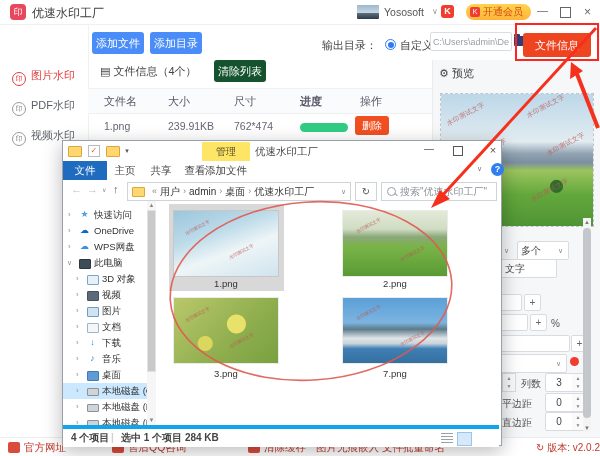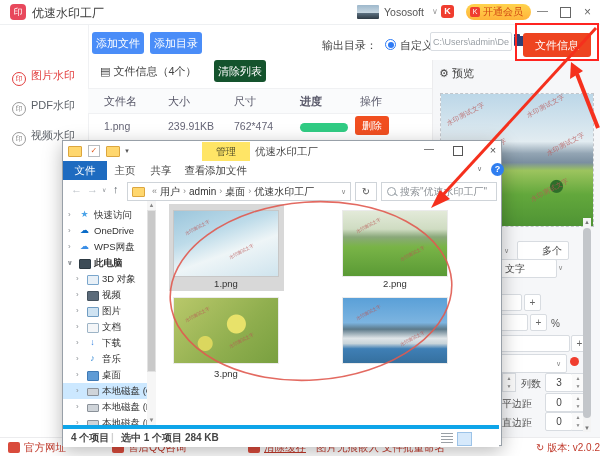--- a/index.html
+++ b/index.html
@@ -182,21 +182,21 @@
       <span class="wm" style="left:84px;top:8px;">水印测试文字</span>
       <span class="wm" style="left:26px;top:52px;">水印测试文字</span>
       <span class="wm" style="left:104px;top:46px;">水印测试文字</span>
       <span class="wm" style="left:6px;top:96px;">水印测试文字</span>
       <span class="wm" style="left:88px;top:92px;">水印测试文字</span>
     </div>
   </div>
 
   <div>
     <span class="set-label" style="left:504px;top:247px;color:#888;font-size:7px;">∨</span>
-    <div class="mini-box" style="left:517px;top:241px;width:50px;height:17px;line-height:17px;"><span style="margin-left:24px;">多个</span><span style="float:right;margin-right:5px;font-size:7px;color:#888;">∨</span></div>
+    <div class="mini-box" style="left:517px;top:241px;width:50px;height:17px;line-height:17px;"><span style="margin-left:3px;">多个</span><span style="float:right;margin-right:5px;font-size:7px;color:#888;">∨</span></div>
     <div class="mini-box" style="left:460px;top:259px;width:95px;height:17px;line-height:17px;"><span style="margin-left:44px;">文字</span></div>
     <div class="mini-box" style="left:440px;top:294px;width:80px;height:15px;"></div>
     <div class="plus-btn" style="left:524px;top:294px;">+</div>
     <div class="mini-box" style="left:440px;top:314px;width:86px;height:15px;"></div>
     <div class="plus-btn" style="left:530px;top:314px;">+</div>
     <span class="set-label" style="left:551px;top:318px;">%</span>
     <div class="mini-box" style="left:460px;top:335px;width:108px;height:15px;"></div>
     <div class="plus-btn" style="left:571px;top:335px;">+</div>
     <div class="mini-box" style="left:460px;top:354px;width:105px;height:17px;line-height:17px;">
         <span style="float:right;margin-right:5px;font-size:7px;color:#888;">∨</span>
@@ -215,21 +215,21 @@
     <div class="sb-track"></div>
     <div class="sb-arrow" style="top:219px;">▲</div>
     <div class="sb-thumb"></div>
     <div class="sb-arrow" style="top:425px;">▼</div>
   </div>
 
   <div class="footer"></div>
   <div class="foot-item" style="left:8px;z-index:2;"><span class="foot-ico"></span><span>官方网址</span></div>
   <div style="z-index:1;">
     <div class="foot-item" style="left:112px;"><span class="foot-ico"></span><span>售后QQ咨询</span></div>
-    <div class="foot-item" style="left:248px;text-decoration:underline;"><span class="foot-ico"></span><span>清除缓存</span></div>
+    <div class="foot-item" style="left:248px;"><span class="foot-ico"></span><span>清除缓存</span></div>
     <div class="foot-item" style="left:316px;"><span>图片无痕嵌入</span></div>
     <div class="foot-item" style="left:382px;"><span>文件批量命名</span></div>
   </div>
   <div class="foot-item" style="left:536px;z-index:2;font-size:10px;"><span>↻</span> <span>版本: v2.0.2</span></div>
 
   <div class="explorer">
     <div class="ex-qat">
       <span class="qat-folder"></span>
       <span class="qat-check">✓</span>
       <span class="qat-folder"></span>
@@ -273,21 +273,21 @@
       <div class="tree-row" style="top:22px;">
           <span class="tcaret" style="left:5px;">›</span>
           <span class="ticon" style="left:16px;color:#0a6cc8;">☁</span>
           <span class="tlabel" style="left:31px;">OneDrive</span>
         </div>
       <div class="tree-row" style="top:38px;">
           <span class="tcaret" style="left:5px;">›</span>
           <span class="ticon" style="left:16px;color:#3a8ee6;">☁</span>
           <span class="tlabel" style="left:31px;">WPS网盘</span>
         </div>
-      <div class="tree-row" style="top:54px;font-weight:bold;">
+      <div class="tree-row" style="top:54px;">
           <span class="tcaret" style="left:4px;font-size:7px;">∨</span>
           <span class="ticon" style="left:16px;">
             <span class="ic-sq" style="background:#3d4c57;border:1px solid #2c3942;"></span>
           </span>
           <span class="tlabel" style="left:31px;">此电脑</span>
         </div>
       <div class="tree-row" style="top:70px;">
           <span class="tcaret" style="left:13px;">›</span>
           <span class="ticon" style="left:24px;">
             <span class="ic-sq" style="background:#e8f0f7;border:1px solid #7aa6cc;"></span>
@@ -374,20 +374,21 @@
       <div class="fname" style="left:187px;top:77px;">2.png</div>
       <div class="thumb t3" style="left:18px;top:97px;">
         <span class="wm" style="left:10px;top:14px;">水印测试文字</span>
         <span class="wm" style="left:54px;top:40px;">水印测试文字</span>
       </div>
       <div class="fname" style="left:18px;top:167px;">3.png</div>
       <div class="thumb t7" style="left:187px;top:97px;">
         <span class="wm" style="left:12px;top:12px;">水印测试文字</span>
         <span class="wm" style="left:56px;top:38px;">水印测试文字</span>
       </div>
+      <div class="fname" style="left:187px;top:167px;">7.png</div>
     </div>
 
     <div class="ex-status">
       <span style="position:absolute;left:8px;">4 个项目</span>
       <span style="position:absolute;left:48px;color:#d0d0d0;">|</span>
       <span style="position:absolute;left:58px;">选中 1 个项目 284 KB</span>
       <div class="view-ico1"></div>
       <div class="view-ico2"></div>
     </div>
   </div>

